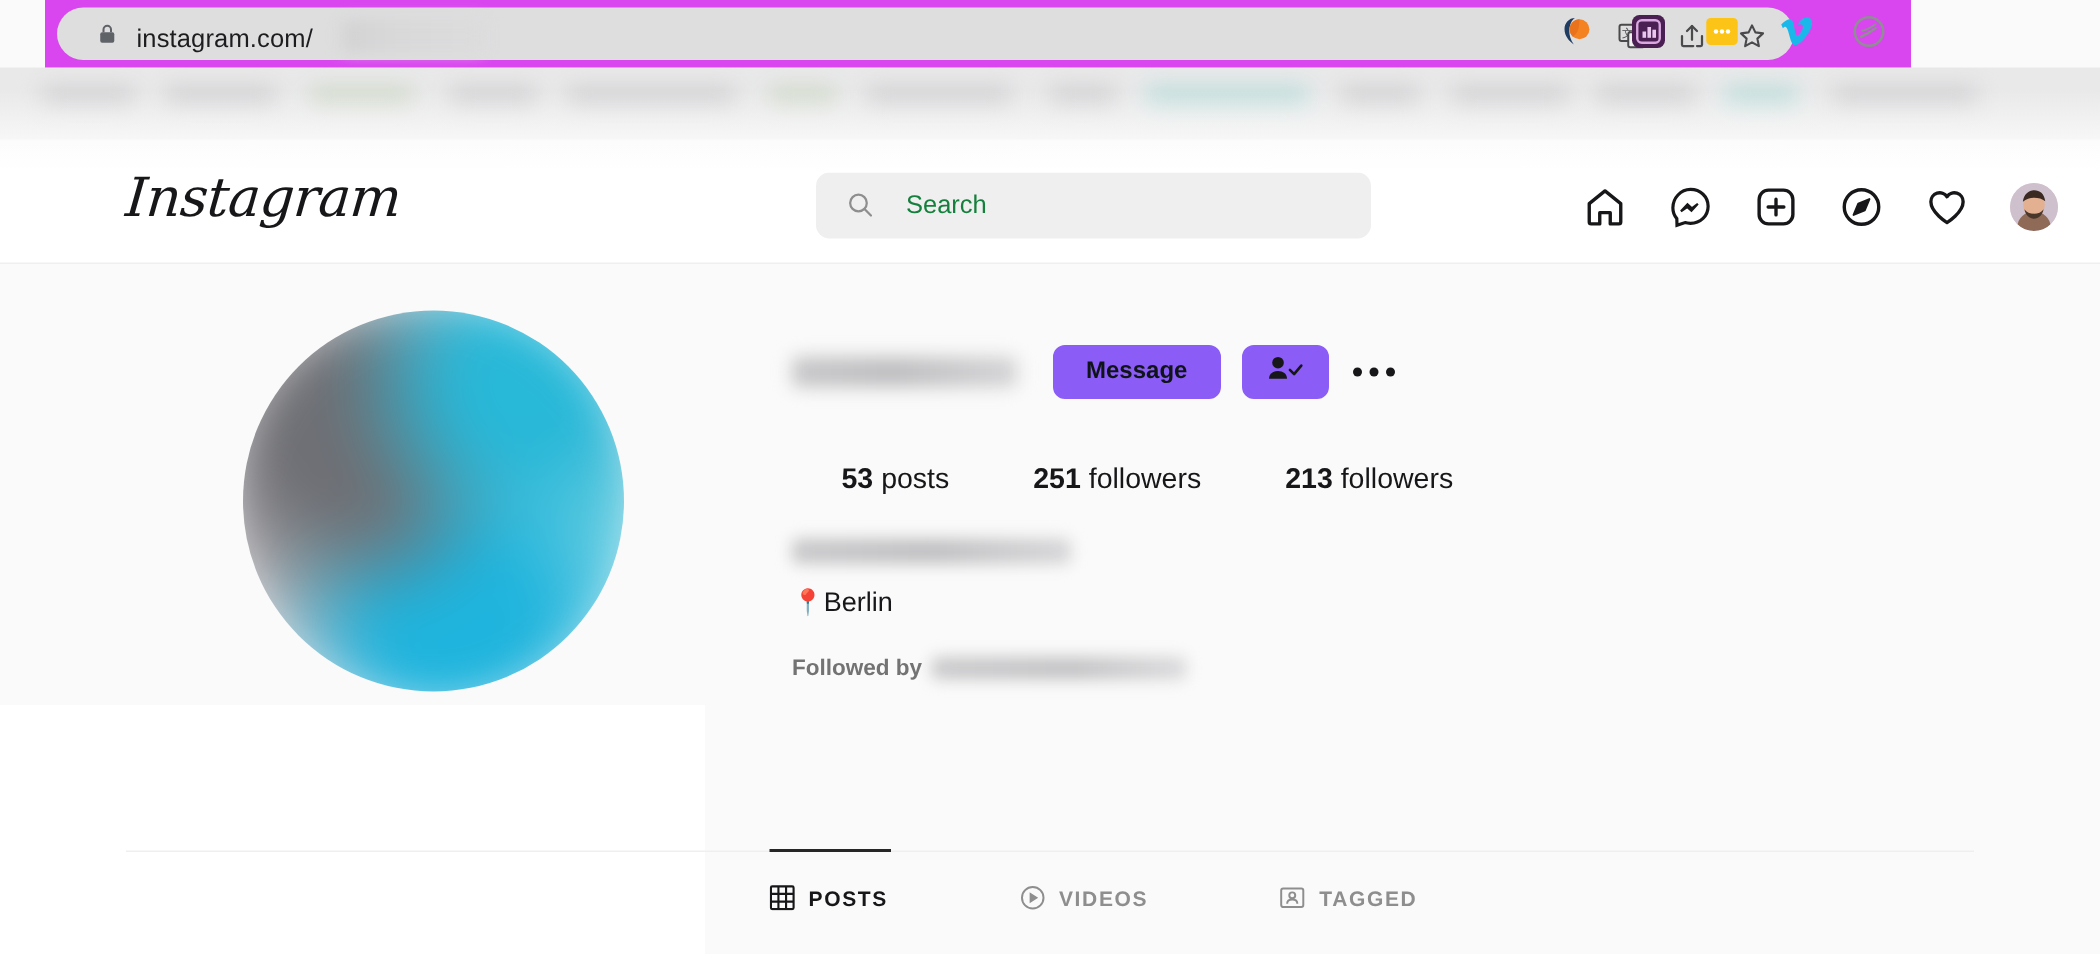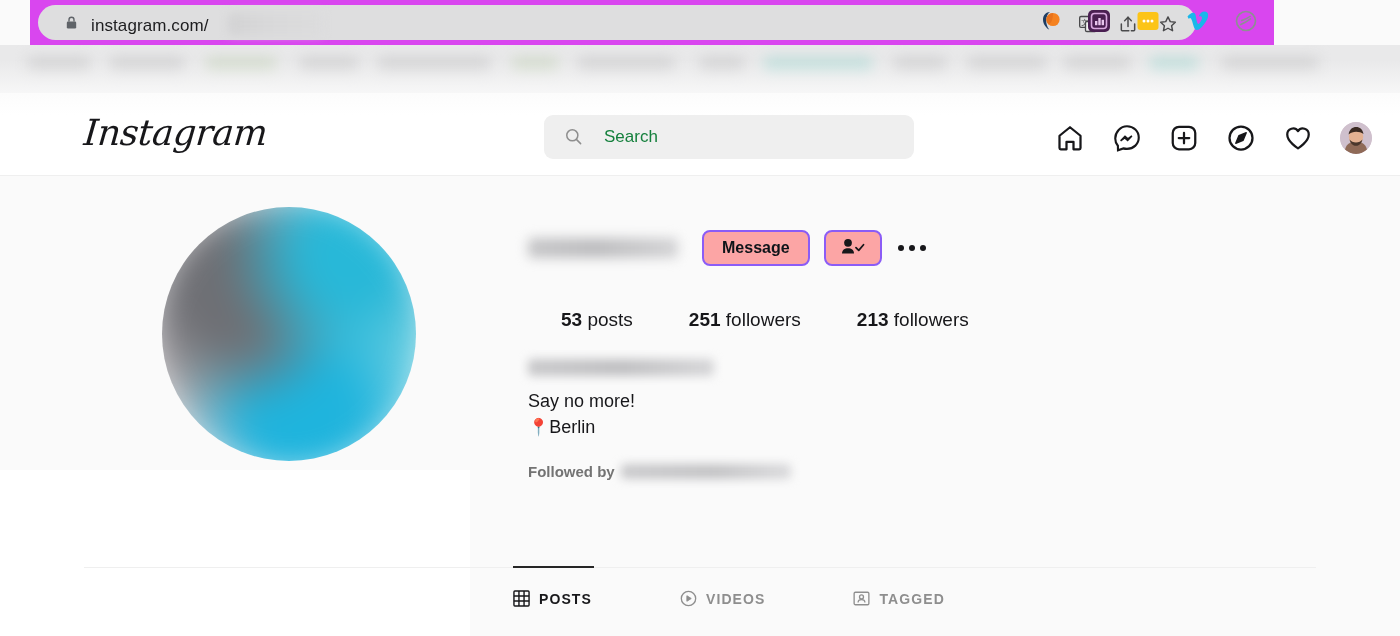--- a/index.html
+++ b/index.html
@@ -226,22 +226,22 @@
   .username-blur {
     width: 150px; height: 20px;
     margin-right: 24px;
     border-radius: 4px;
     background: linear-gradient(90deg, #c6c6c8 0%, #bdbdbf 45%, #d3d3d5 100%);
     filter: blur(6px);
   }
 
   .btn {
     height: 36px;
-    background: #fca5a5;
-    border: 2px solid #8b5cf6;
+    background: #8b5cf6;
+    border: 4px solid #8b5cf6;
     border-radius: 8px;
     font-family: "Liberation Sans", sans-serif;
     font-size: 16px;
     font-weight: 600;
     color: #0f1419;
     padding: 0 18px;
     display: flex;
     align-items: center;
     justify-content: center;
     cursor: pointer;
@@ -552,21 +552,20 @@
         <span>followers</span>
       </span>
       <span class="stat">
         <b>213</b>
         <span>followers</span>
       </span>
     </div>
 
     <div class="bio">
       <div class="bio-name-blur"></div>
-      <div class="bio-line">Say no more!</div>
       <div class="bio-line"><span class="pin">📍</span><span>Berlin</span></div>
     </div>
 
     <div class="followed-by">
       <span>Followed by</span>
       <span class="followed-blur"></span>
     </div>
   </div>
 
   <div class="tabs-divider"></div>

